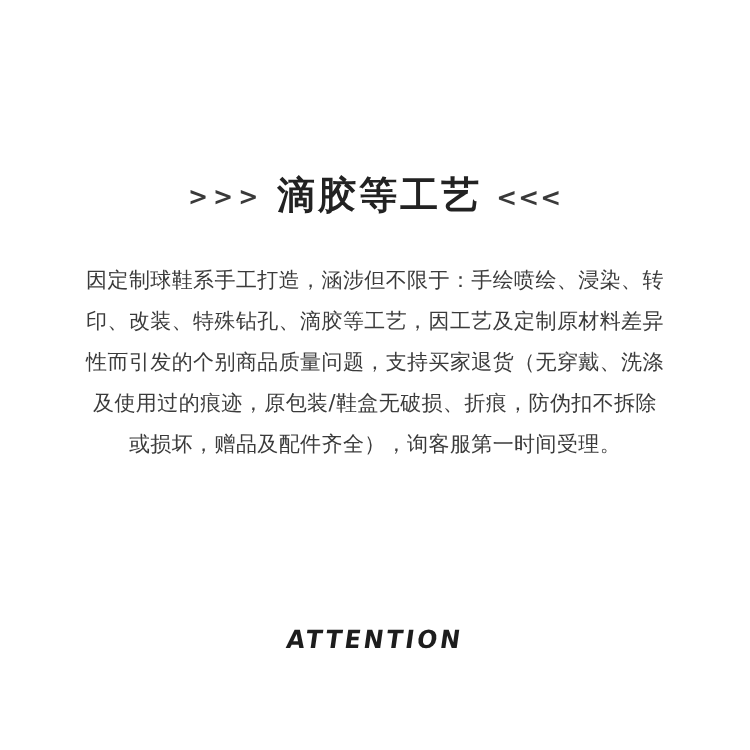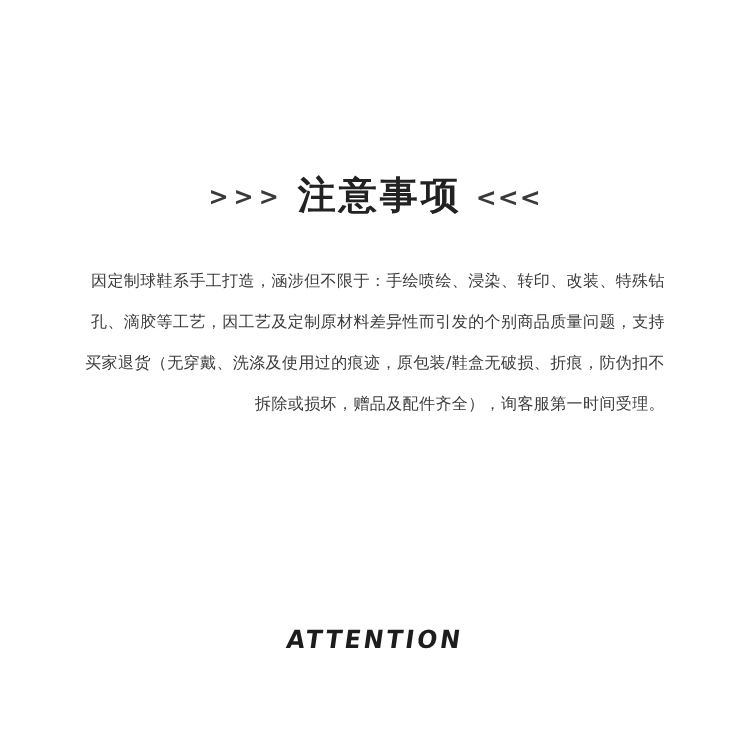--- a/index.html
+++ b/index.html
@@ -52,24 +52,24 @@
     font-size: 38px;
     font-weight: bold;
     letter-spacing: 3px;
     color: #222222;
     line-height: 1;
   }
   .body-text {
     margin-top: 46px;
     width: 580px;
     font-family: "DejaVu Sans", sans-serif;
-    font-size: 16px;
+    font-size: 21px;
     line-height: 41px;
     color: #3b3b3b;
-    text-align: right;
+    text-align: center;
     letter-spacing: 0.4px;
     word-break: break-all;
   }
   .footer {
     position: absolute;
     left: 0;
     right: 0;
     top: 625px;
     text-align: center;
   }
@@ -83,21 +83,21 @@
     transform: skewX(-8deg) scaleX(0.95);
   }
 </style>
 </head>
 <body>
 
 <div class="page">
 
   <div class="heading">
     <span class="chev chev-left">&gt;&gt;&gt;</span>
-    <span class="heading-title">注意事项</span>
+    <span class="heading-title">滴胶等工艺</span>
     <span class="chev chev-right">&lt;&lt;&lt;</span>
   </div>
 
   <div class="body-text">因定制球鞋系手工打造，涵涉但不限于：手绘喷绘、浸染、转印、改装、特殊钻孔、滴胶等工艺，因工艺及定制原材料差异性而引发的个别商品质量问题，支持买家退货（无穿戴、洗涤及使用过的痕迹，原包装/鞋盒无破损、折痕，防伪扣不拆除或损坏，赠品及配件齐全），询客服第一时间受理。</div>
 
   <div class="footer">
     <span class="footer-word">ATTENTION</span>
   </div>
 
 </div>

